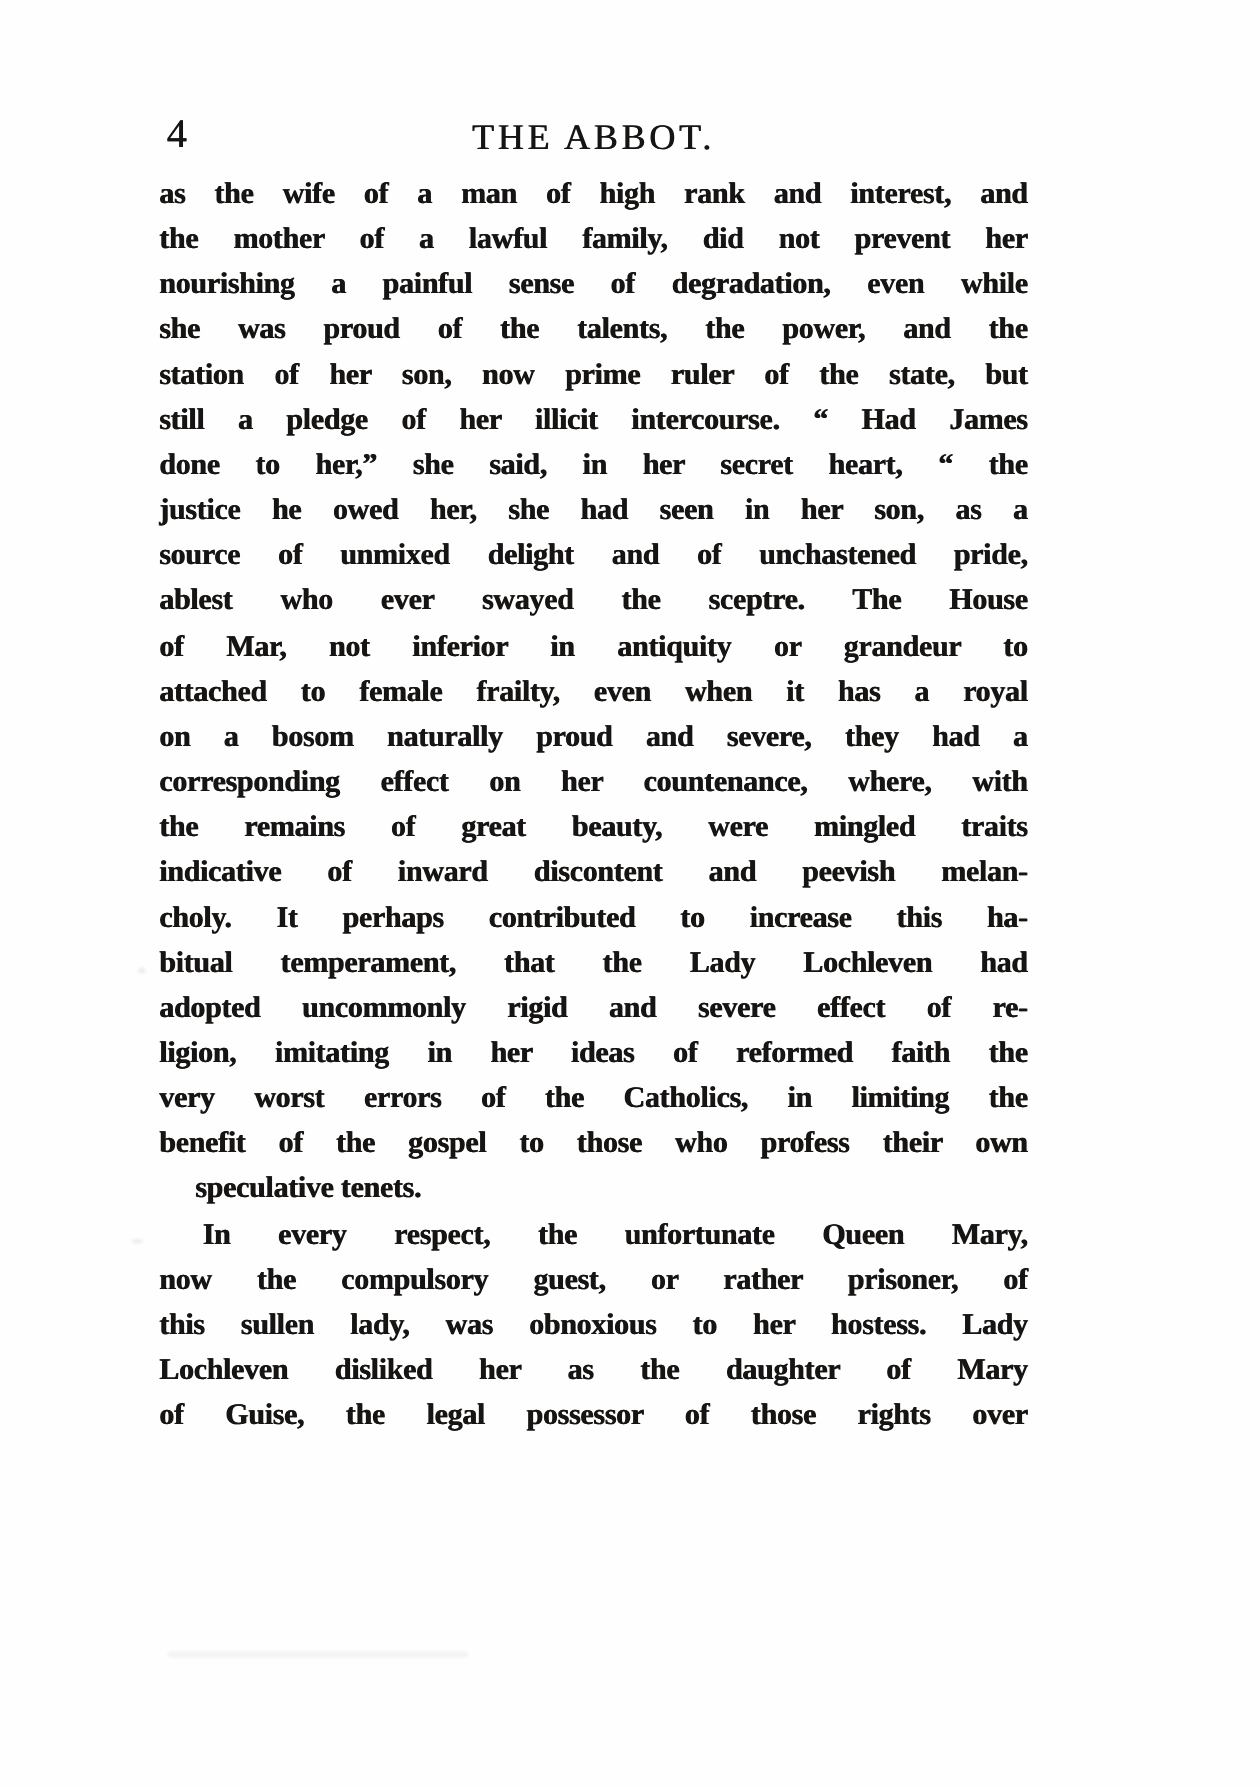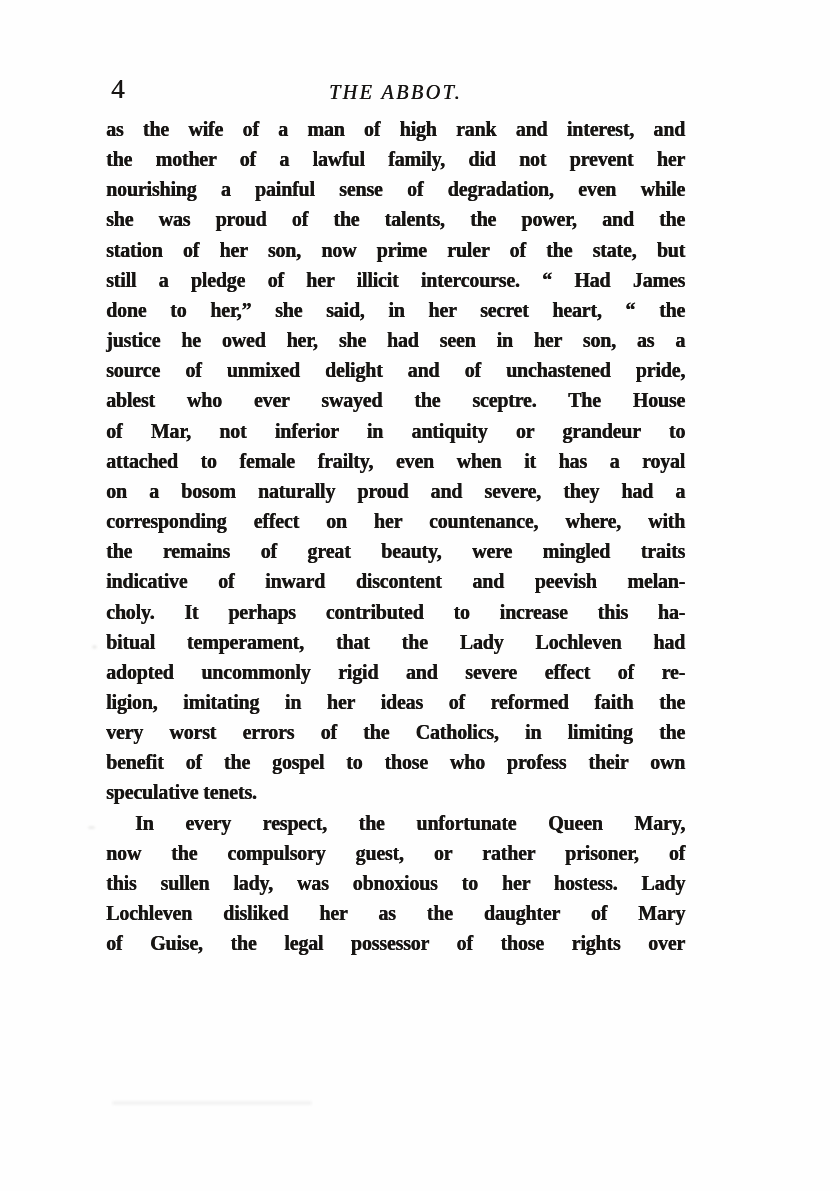--- a/index.html
+++ b/index.html
@@ -24,26 +24,25 @@
     font-size: 27px;
     line-height: 30px;
     text-shadow: 0.4px 0 0 currentColor;
   }
   #running-title {
     position: absolute;
     left: 106px;
     top: 80px;
     width: 579px;
     text-align: center;
-    font-size: 20px;
+    font-size: 24px;
     letter-spacing: 2.5px;
     line-height: 24px;
     text-shadow: 0.5px 0 0 currentColor;
     white-space: nowrap;
-    font-style: italic;
   }
   
   #page-body {
     position: absolute;
     left: 106px;
     top: 114px;
     width: 579px;
   }
   .line {
     height: 30.17px;
@@ -55,20 +54,21 @@
     text-shadow: 0.45px 0 0 currentColor;
     overflow: visible;
     font-weight: bold;
   }
   .line.indent {
     padding-left: 29px;
   }
   .line.flush {
     text-align: left;
     text-align-last: left;
+    margin-left: 24px;
   }
   
   .artifact {
     position: absolute;
     background: rgba(110, 105, 100, 0.12);
     border-radius: 50%;
     filter: blur(1px);
   }
   #artifact-smudge {
     left: 112px;

